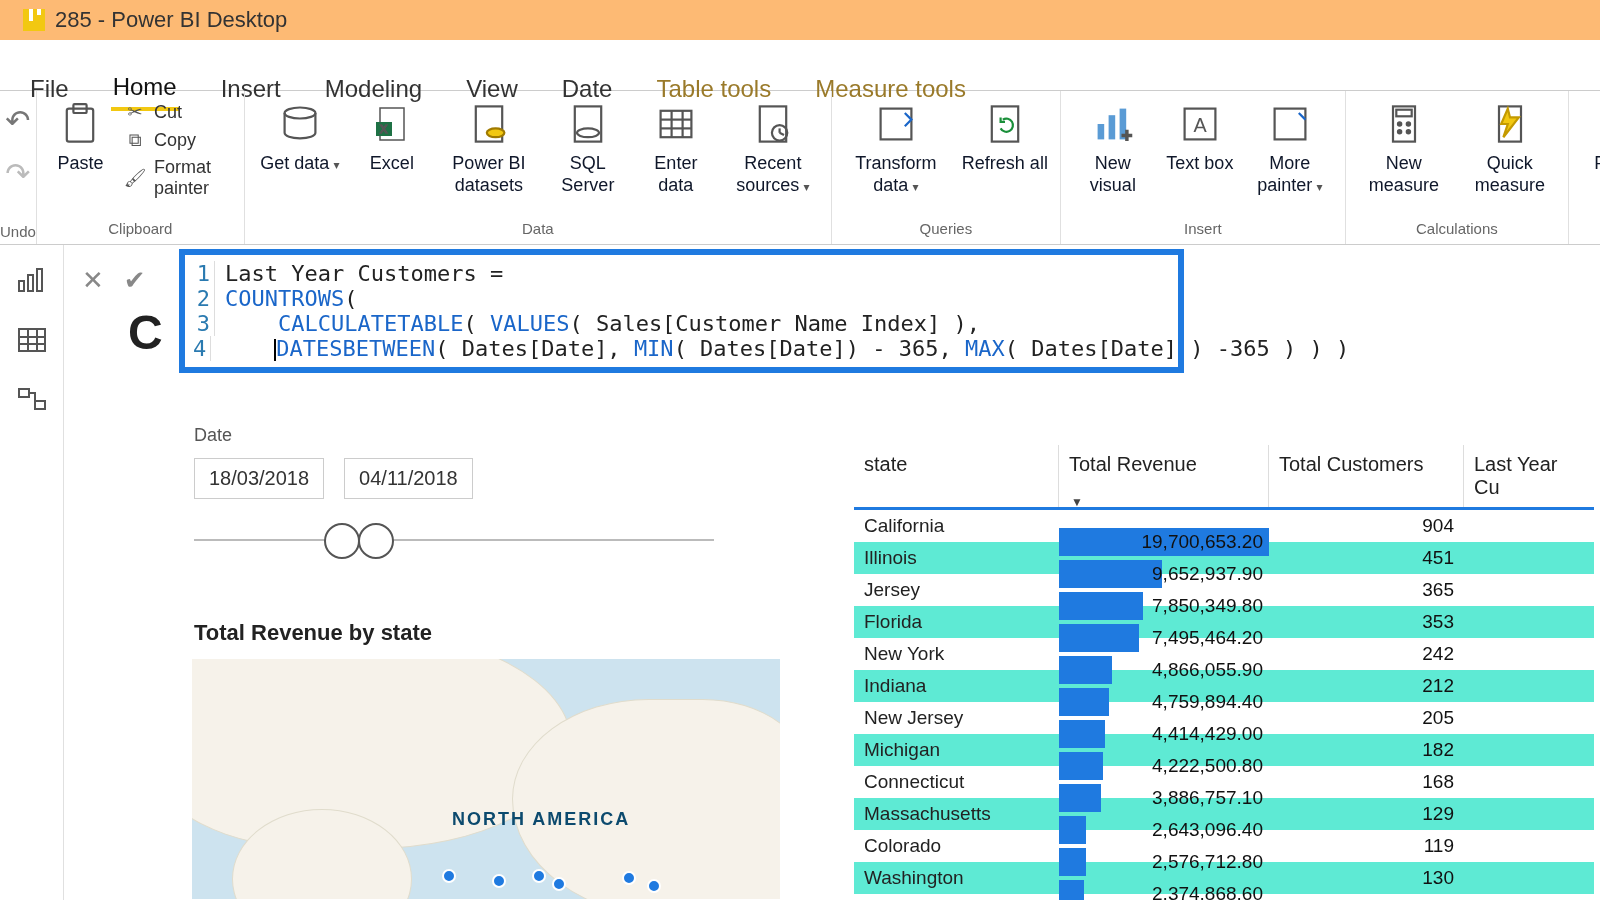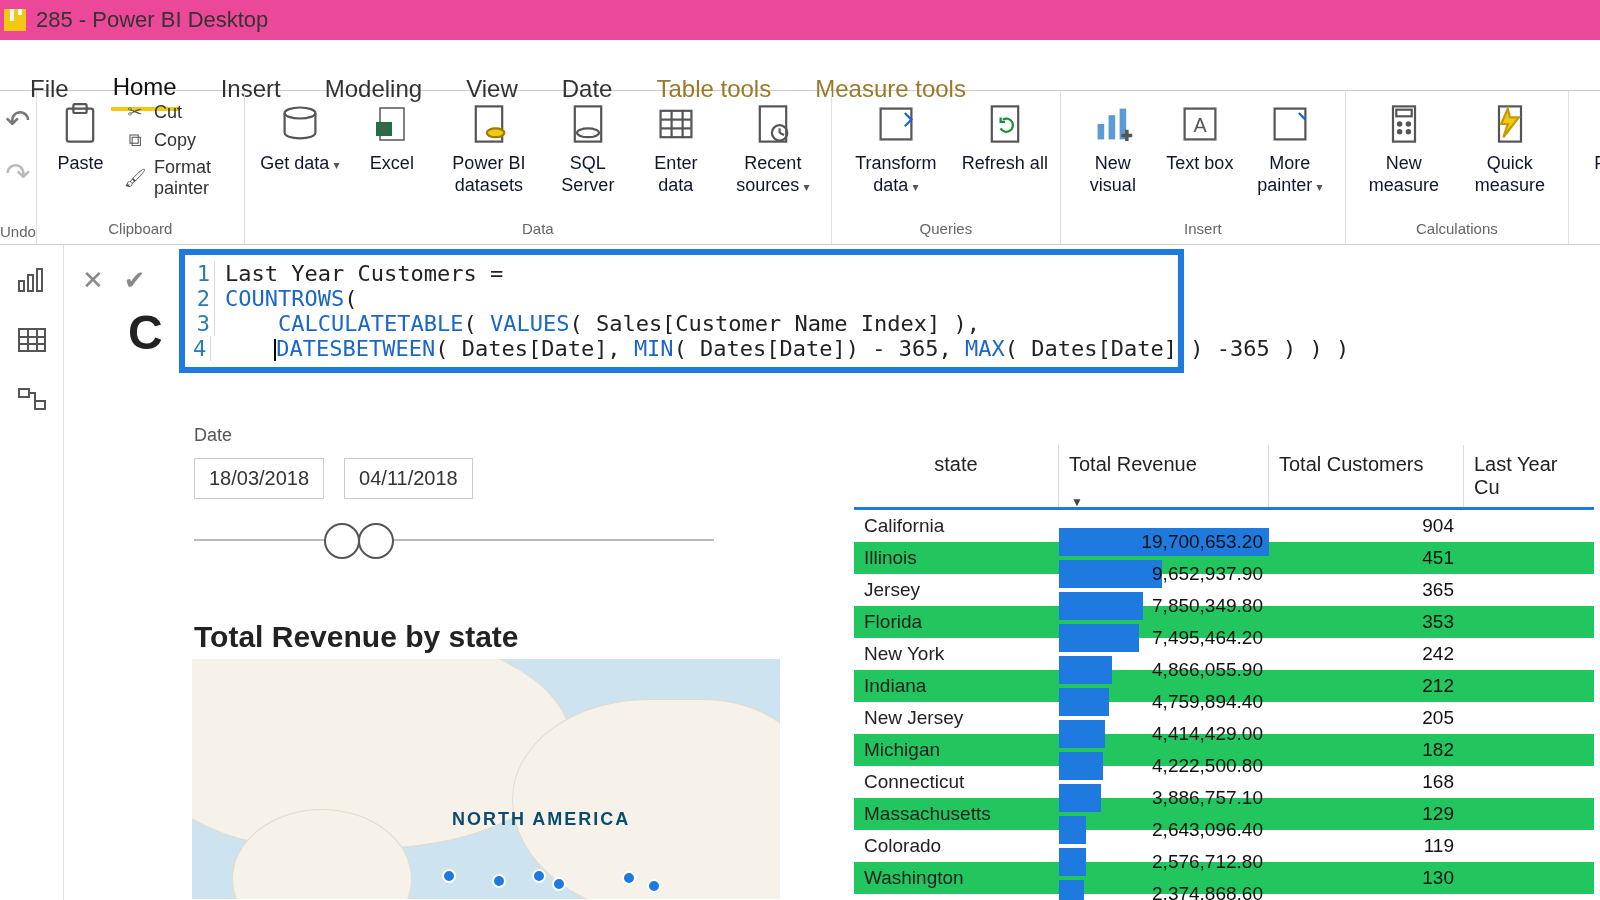--- a/index.html
+++ b/index.html
@@ -1,18 +1,18 @@
 <!DOCTYPE html>
 <html><head>
 <meta charset="utf-8">
 <style>
   * { box-sizing: border-box; margin: 0; padding: 0; }
   html, body { width: 1600px; height: 900px; font-family: "Segoe UI", Arial, sans-serif; background: #fff; overflow: hidden; }
   
-  .titlebar { height: 40px; display: flex; align-items: center; padding: 0 4px; background: #ec4899; }
+  .titlebar { height: 40px; display: flex; align-items: center; padding: 0 23px; background: #fdba74; }
   .titlebar .logo { width: 22px; height: 22px; background: #f2c811; position: relative; margin-right: 10px; }
   .titlebar .logo::before,
   .titlebar .logo::after { content:""; position:absolute; background:#fff; }
   .titlebar .logo::before { left:6px; top:0; width:4px; height:12px; }
   .titlebar .logo::after { left:14px; top:0; width:4px; height:6px; }
   .titlebar .title { font-size: 22px; color: #333; }
   
   .menutabs { height: 50px; display: flex; align-items: center; gap: 40px; padding: 0 28px; border-bottom: 1px solid #fff; }
   .menutabs .tab { font-size: 24px; color: #333; padding: 6px 2px; cursor: pointer; margin-top: 48px; }
   .menutabs .tab.file { color: #333; }
@@ -52,37 +52,37 @@
   .bgheadline { position:absolute; top:60px; left:64px; font-size:48px; font-weight:800; color:#222; letter-spacing:-1px; }
   
   .slicer { position:absolute; top:180px; left:130px; width: 520px; }
   .slicer .lbl { font-size: 18px; color:#555; margin-bottom: 12px; }
   .datepair { display:flex; gap:20px; }
   .datebox { border:1px solid #ccc; padding: 8px 14px; font-size: 20px; color:#333; background:#fff; }
   .slider { position:relative; margin-top: 22px; height: 40px; }
   .slider .track { position:absolute; top:18px; left:0; right:0; height:2px; background:#bbb; }
   .slider .handle { position:absolute; top:2px; width:36px; height:36px; border:2px solid #555; border-radius:50%; background:#fff; }
   
-  .maptitle { position:absolute; top:375px; left:130px; font-size:30px; font-weight:600; color:#222; }
+  .maptitle { position:absolute; top:375px; left:130px; font-size:22px; font-weight:600; color:#222; }
   .map { position:absolute; top:414px; left:128px; width:588px; height:240px; background:#cde3ef; overflow:hidden; }
   .land { position:absolute; background:#f6f2ea; border:1px solid #e0dccc; }
   .maplabel { position:absolute; font-size:18px; letter-spacing:2px; color:#0c4a6e; font-weight:600; }
   .dot { position:absolute; width:14px; height:14px; border-radius:50%; background:#1f7ae0; border:2px solid #fff; }
   
   .tablev { position:absolute; top:200px; left:790px; width:740px; }
   .thead { display:flex; border-bottom:3px solid #1f7ae0; }
   .th { font-size:20px; color:#222; padding:8px 10px; border-right:1px solid #ddd; position:relative; }
   .th:last-child { border-right:none; }
   .th.sorted::after { content:"▼"; font-size:12px; color:#444; position:absolute; bottom:-2px; left:12px; }
-  .col-state { width: 205px; text-align: center; }
+  .col-state { width: 205px; }
   .col-rev { width: 210px; }
   .col-cust { width: 195px; }
   .col-ly { flex:1; }
   .tbody .tr { display:flex; height:32px; align-items:center; font-size:19px; }
-  .tbody .tr.alt { background:#22c55e; }
+  .tbody .tr.alt { background:#5eead4; }
   .td { padding: 0 10px; }
   .td.state { width:205px; color:#222; }
   .td.rev { width:210px; position:relative; }
   .td.rev .bar { position:absolute; top:2px; left:0; height:28px; background:#1f7ae0; }
   .td.rev .val { position:absolute; right:6px; top:5px; color:#111; }
   .td.cust { width:195px; text-align:right; color:#111; }
   .td.ly { flex:1; }
   
   svg.ic { width: 44px; height: 44px; stroke:#555; fill:none; stroke-width:2; }
   svg.ic-thin { width:40px; height:40px; stroke:#555; fill:none; stroke-width:1.5; }

